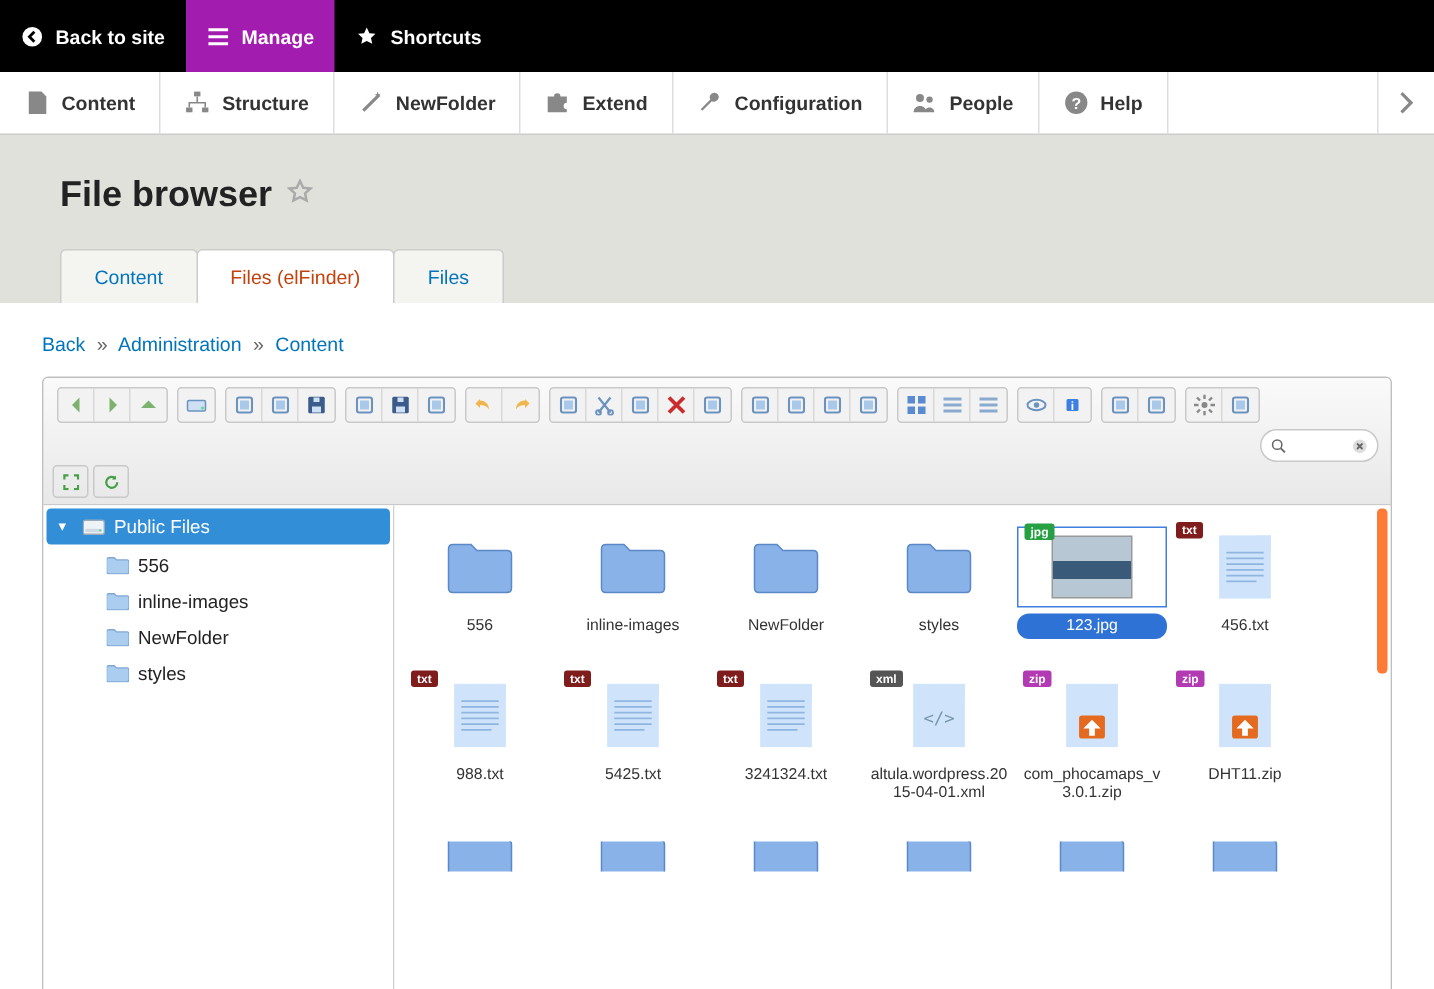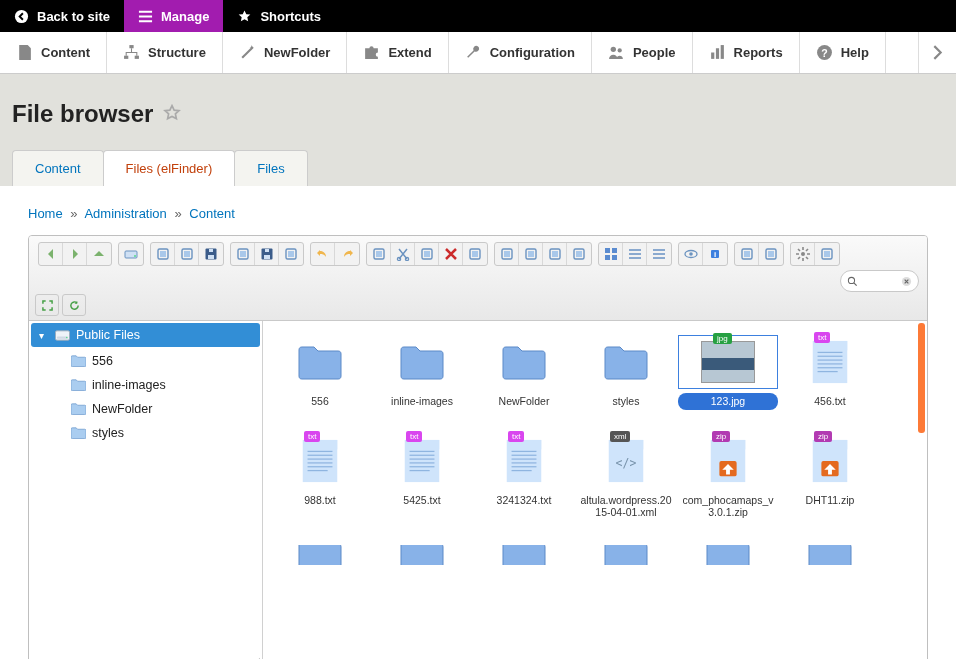--- a/index.html
+++ b/index.html
@@ -1,33 +1,33 @@
 <!DOCTYPE html>
 <html><head>
 <meta charset="utf-8">
 <style>
   *{box-sizing:border-box;margin:0;padding:0}
   body{font-family:"Helvetica Neue",Arial,sans-serif;font-size:13px;color:#222;background:#fff;width:956px}
   a{color:#0074bd;text-decoration:none}
 
   
-  .topbar{background:#000;color:#fff;display:flex;align-items:stretch;height:32px;font-weight:600}
+  .topbar{background:#000;color:#fff;display:flex;align-items:stretch;height:48px;font-weight:600}
   .topbar .item{display:flex;align-items:center;padding:0 14px;cursor:pointer;gap:8px}
   .topbar .item.active{background:#a21caf}
   .topbar svg{width:15px;height:15px;fill:#fff}
   .avatar-icon svg{width:18px;height:18px}
 
   
   .adminmenu{background:#fff;border-bottom:1px solid #ccc;display:flex;height:42px;box-shadow:0 2px 2px rgba(0,0,0,.05)}
   .adminmenu .tab{display:flex;align-items:center;gap:8px;padding:0 16px;border-right:1px solid #ddd;cursor:pointer;font-weight:600;color:#333}
   .adminmenu svg{width:17px;height:17px;fill:#888}
   .adminmenu .more{margin-left:auto;border-left:1px solid #ddd;border-right:none;padding:0 10px}
 
   
-  .pageheader{background:#e1e1dc;padding:26px 28px 0 12px}
+  .pageheader{background:#e1e1dc;padding:26px 28px 0 40px}
   .pageheader h1{font-size:24px;font-weight:700;display:flex;align-items:center;gap:10px;color:#222}
   .star-icon svg{width:18px;height:18px;fill:none;stroke:#aaa;stroke-width:1.5}
 
   
   .subtabs{display:flex;margin-top:22px;gap:0}
   .subtabs .stab{padding:10px 22px;background:#f4f4f0;border:1px solid #ccc;border-bottom:none;border-radius:4px 4px 0 0;margin-right:-1px;cursor:pointer;color:#0074bd;font-size:13px}
   .subtabs .stab.active{background:#fff;position:relative;z-index:2;color:#c2410c}
 
   
   .contentwrap{padding:14px 28px 0 28px;background:#fff}
@@ -67,22 +67,22 @@
   .tree-resize{position:absolute;bottom:2px;right:2px;color:#bbb;font-size:13px}
 
   .file-pane{flex:1;overflow:auto;padding:10px 0 0 6px;background:#fff;position:relative}
   .scroll-indicator{position:absolute;top:2px;right:2px;width:7px;height:110px;background:#fd7a37;border-radius:3px}
   .grid{display:flex;flex-wrap:wrap;align-content:flex-start}
   .fitem{width:100px;margin:4px 1px 20px 1px;text-align:center;font-size:10.5px;color:#333;cursor:pointer}
   .fitem .thumb{height:54px;display:flex;align-items:center;justify-content:center;margin-bottom:4px;position:relative}
   .fitem.selected .thumb{border:1px solid #3d80df}
   .fitem .lbl{display:block;line-height:1.2;word-wrap:break-word;padding:2px 2px;border-radius:8px}
   .fitem.selected .lbl{background:#2f72d6;color:#fff}
-  .badge{position:absolute;top:-3px;left:34px;font-size:8px;padding:1px 4px;border-radius:2px;color:#fff;font-weight:400}
-  .badge.txt{background:#d946ef}
+  .badge{position:absolute;top:-3px;left:4px;font-size:8px;padding:1px 4px;border-radius:2px;color:#fff;font-weight:700}
+  .badge.txt{background:#7f1d1d}
   .badge.xml{background:#555}
   .badge.zip{background:#b23ab2}
   .badge.jpg{background:#26a042}
 
   
   .thumb svg{width:46px;height:46px}
   .folder-thumb{fill:#88b2e8;stroke:#5b89c7}
   .doc-thumb{fill:#cfe4fb}
   .zip-thumb{fill:#cfe4fb}
   .jpg-thumb{width:54px;height:42px;background:linear-gradient(#b7c7d3 0 40%,#3a5a7a 40% 70%,#b7c7d3 70% 100%);border:1px solid #999}
@@ -321,26 +321,20 @@
       <svg>
         <use href="#ic-wrench"></use>
       </svg>
       <span>Configuration</span>
     </div>
   <div class="tab">
       <svg>
         <use href="#ic-people"></use>
       </svg>
       <span>People</span>
-    </div>
-  <div class="tab">
-      <svg>
-        <use href="#ic-chart"></use>
-      </svg>
-      <span>Reports</span>
     </div>
   <div class="tab">
       <svg>
         <use href="#ic-help"></use>
       </svg>
       <span>Help</span>
     </div>
   <div class="tab more">
       <svg viewBox="0 0 16 16">
         <path d="M5 2l6 6-6 6" fill="none" stroke="#888" stroke-width="2"></path>
@@ -358,21 +352,21 @@
   <div class="subtabs">
     <div class="stab">Content</div>
     <div class="stab active">Files (elFinder)</div>
     <div class="stab">Files</div>
   </div>
 </div>
 
 <div class="contentwrap">
 
   <div class="breadcrumb">
-    <a href="#">Home</a>
+    <a href="#">Back</a>
     <span class="sep">»</span>
     <a href="#">Administration</a>
     <span class="sep">»</span>
     <a href="#">Content</a>
   </div>
 
   <div class="elf">
 
     <div class="elf-toolbar">
       <div id="tb-row1" style="display:flex;flex-wrap:nowrap">

